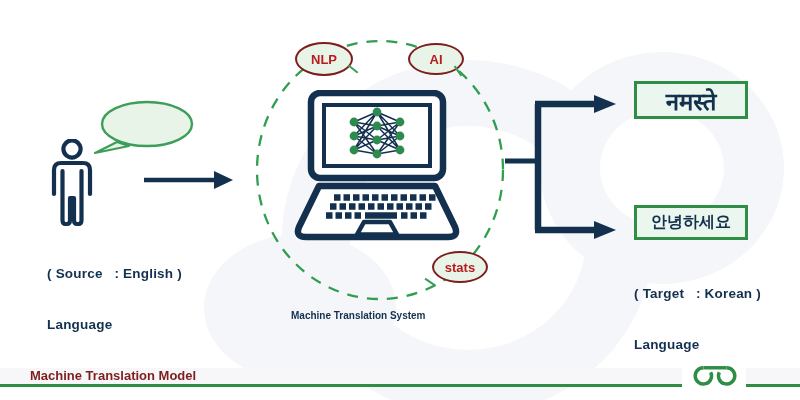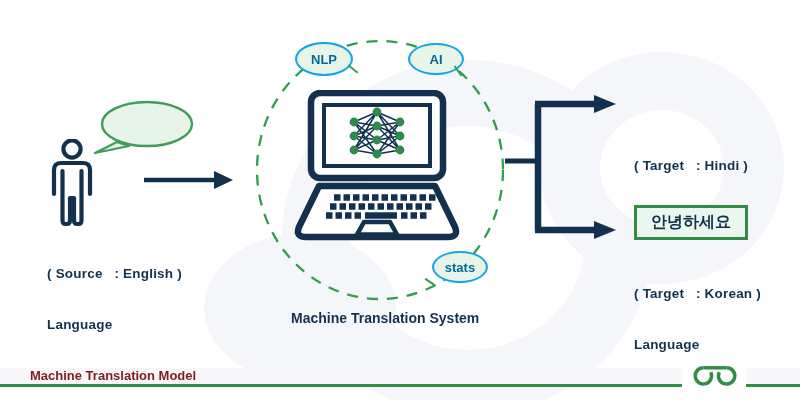--- a/index.html
+++ b/index.html
@@ -6,31 +6,31 @@
   #canvas{
     position:relative;width:800px;height:400px;background:#ffffff;
     overflow:hidden;font-family:"Liberation Sans",sans-serif;
   }
   .abs{position:absolute;}
   .lbl{
     font-size:13.5px;font-weight:600;color:#13314e;
     line-height:17px;white-space:pre;letter-spacing:.2px;
   }
   .bubble{
-    position:absolute;background:#e7f4e7;border:2px solid #0ea5e9;
+    position:absolute;background:#e7f4e7;border:2px solid #7f1d1d;
     border-radius:50%;display:flex;align-items:center;justify-content:center;
-    font-size:13px;font-weight:600;color:#0369a1;z-index:2;
+    font-size:13px;font-weight:600;color:#b91c1c;z-index:2;
   }
   .tail{position:absolute;height:2px;background:#3c9e58;z-index:2;}
   .outbox{
     position:absolute;width:108px;background:#eaf6ee;border:3px solid #2f8d46;
     display:flex;align-items:center;justify-content:center;
     color:#13314e;font-weight:600;z-index:2;
   }
-  .caption{font-size:14px;font-weight:600;color:#13314e;}
+  .caption{font-size:10px;font-weight:600;color:#13314e;}
   .footer-strip{
     position:absolute;left:0;top:368px;width:800px;height:16px;
     background:#f7f7f9;border-bottom:3px solid #2f8d46;z-index:3;
   }
   .footer-title{
     position:absolute;left:30px;top:368px;height:16px;line-height:16px;
     font-size:13px;font-weight:700;color:#7f1d1d;z-index:4;
   }
   .logo-patch{
     position:absolute;left:682px;top:368px;width:64px;height:20px;
@@ -131,23 +131,22 @@
 
   <svg class="abs" style="left:497px;top:92px;z-index:2" width="128" height="152" viewBox="0 0 128 152">
     <line x1="8" y1="69" x2="41" y2="69" stroke="#13314e" stroke-width="5"></line>
     <line x1="41" y1="12" x2="41" y2="138" stroke="#13314e" stroke-width="6.5"></line>
     <line x1="38" y1="12" x2="97" y2="12" stroke="#13314e" stroke-width="6.5"></line>
     <polygon points="97,3 119,12 97,21" fill="#13314e"></polygon>
     <line x1="38" y1="138" x2="97" y2="138" stroke="#13314e" stroke-width="6.5"></line>
     <polygon points="97,129 119,138 97,147" fill="#13314e"></polygon>
   </svg>
 
-  <div class="abs lbl" style="left:634px;top:123px;z-index:2">
-    <div>( Target   : Hindi )</div>
-    <div>Language</div>
+  <div class="outbox" style="left:634px;top:81px;height:32px;font-size:24px">
+    <span>नमस्ते</span>
   </div>
 
   <div class="outbox" style="left:634px;top:205px;height:29px;font-size:16px">
     <span>안녕하세요</span>
   </div>
   <div class="abs lbl" style="left:634px;top:251px;z-index:2">
     <div>( Target   : Korean )</div>
     <div>Language</div>
   </div>
 

